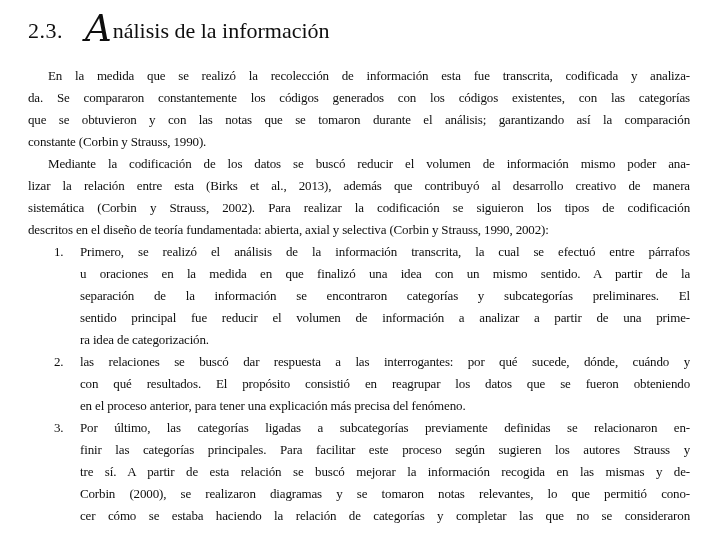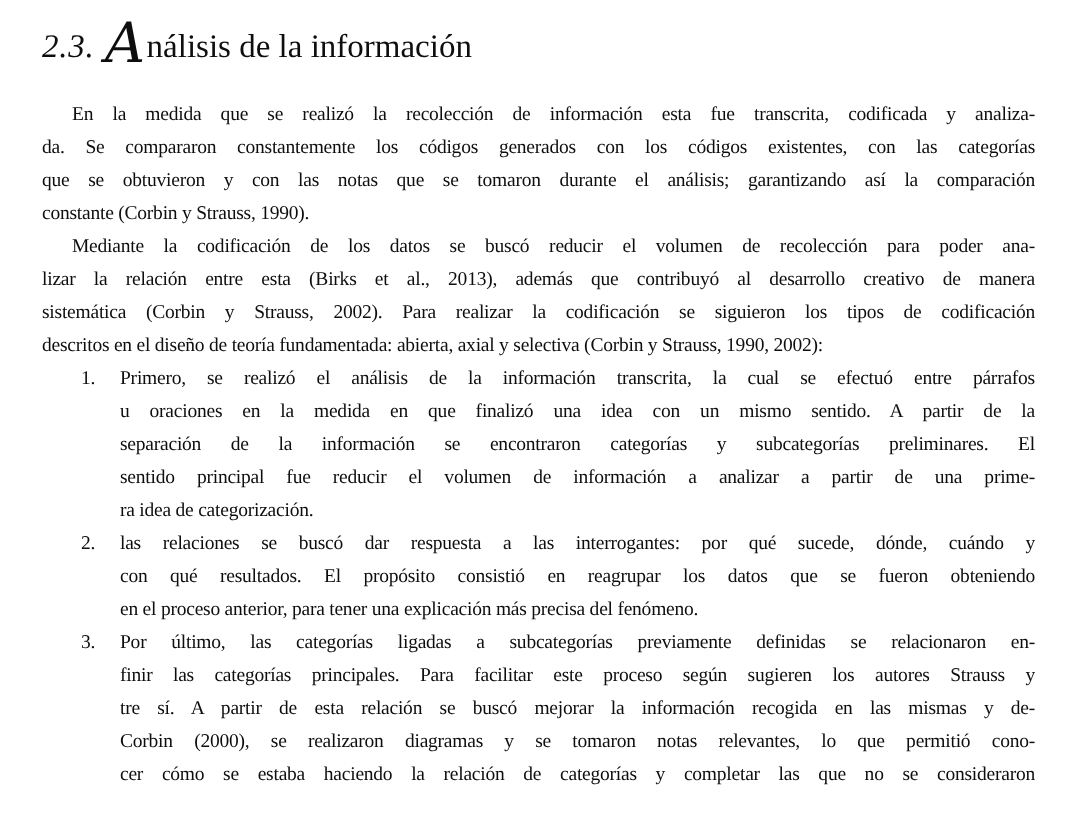--- a/index.html
+++ b/index.html
@@ -23,24 +23,23 @@
   
   .heading {
     margin: 0 0 13px 0;
     font-weight: normal;
     font-size: 22px;
     line-height: 42px;
     white-space: nowrap;
   }
   .h-num {
     letter-spacing: 0.5px;
-    font-style: italic;
   }
   .h-title {
-    margin-left: 7px;
+    margin-left: 22px;
   }
   .h-initial {
     font-size: 37px;
     font-style: italic;
     font-family: "DejaVu Serif", serif;
     line-height: 0;
     vertical-align: -3px;
     margin-right: 1px;
   }
   
@@ -87,21 +86,21 @@
   <div class="bodytext">
 
     <div class="para">
       <div class="line first">En la medida que se realizó la recolección de información esta fue transcrita, codificada y analiza-</div>
       <div class="line">da. Se compararon constantemente los códigos generados con los códigos existentes, con las categorías</div>
       <div class="line">que se obtuvieron y con las notas que se tomaron durante el análisis; garantizando así la comparación</div>
       <div class="line end">constante (Corbin y Strauss, 1990).</div>
     </div>
 
     <div class="para">
-      <div class="line first">Mediante la codificación de los datos se buscó reducir el volumen de recolección para poder ana-</div>
+      <div class="line first">Mediante la codificación de los datos se buscó reducir el volumen de información mismo poder ana-</div>
       <div class="line">lizar la relación entre esta (Birks et al., 2013), además que contribuyó al desarrollo creativo de manera</div>
       <div class="line">sistemática (Corbin y Strauss, 2002). Para realizar la codificación se siguieron los tipos de codificación</div>
       <div class="line end">descritos en el diseño de teoría fundamentada: abierta, axial y selectiva (Corbin y Strauss, 1990, 2002):</div>
     </div>
 
     <div class="list-item">
       <div class="marker">1.</div>
       <div class="item-lines">
         <div class="line">Primero, se realizó el análisis de la información transcrita, la cual se efectuó entre párrafos</div>
         <div class="line">u oraciones en la medida en que finalizó una idea con un mismo sentido. A partir de la</div>

